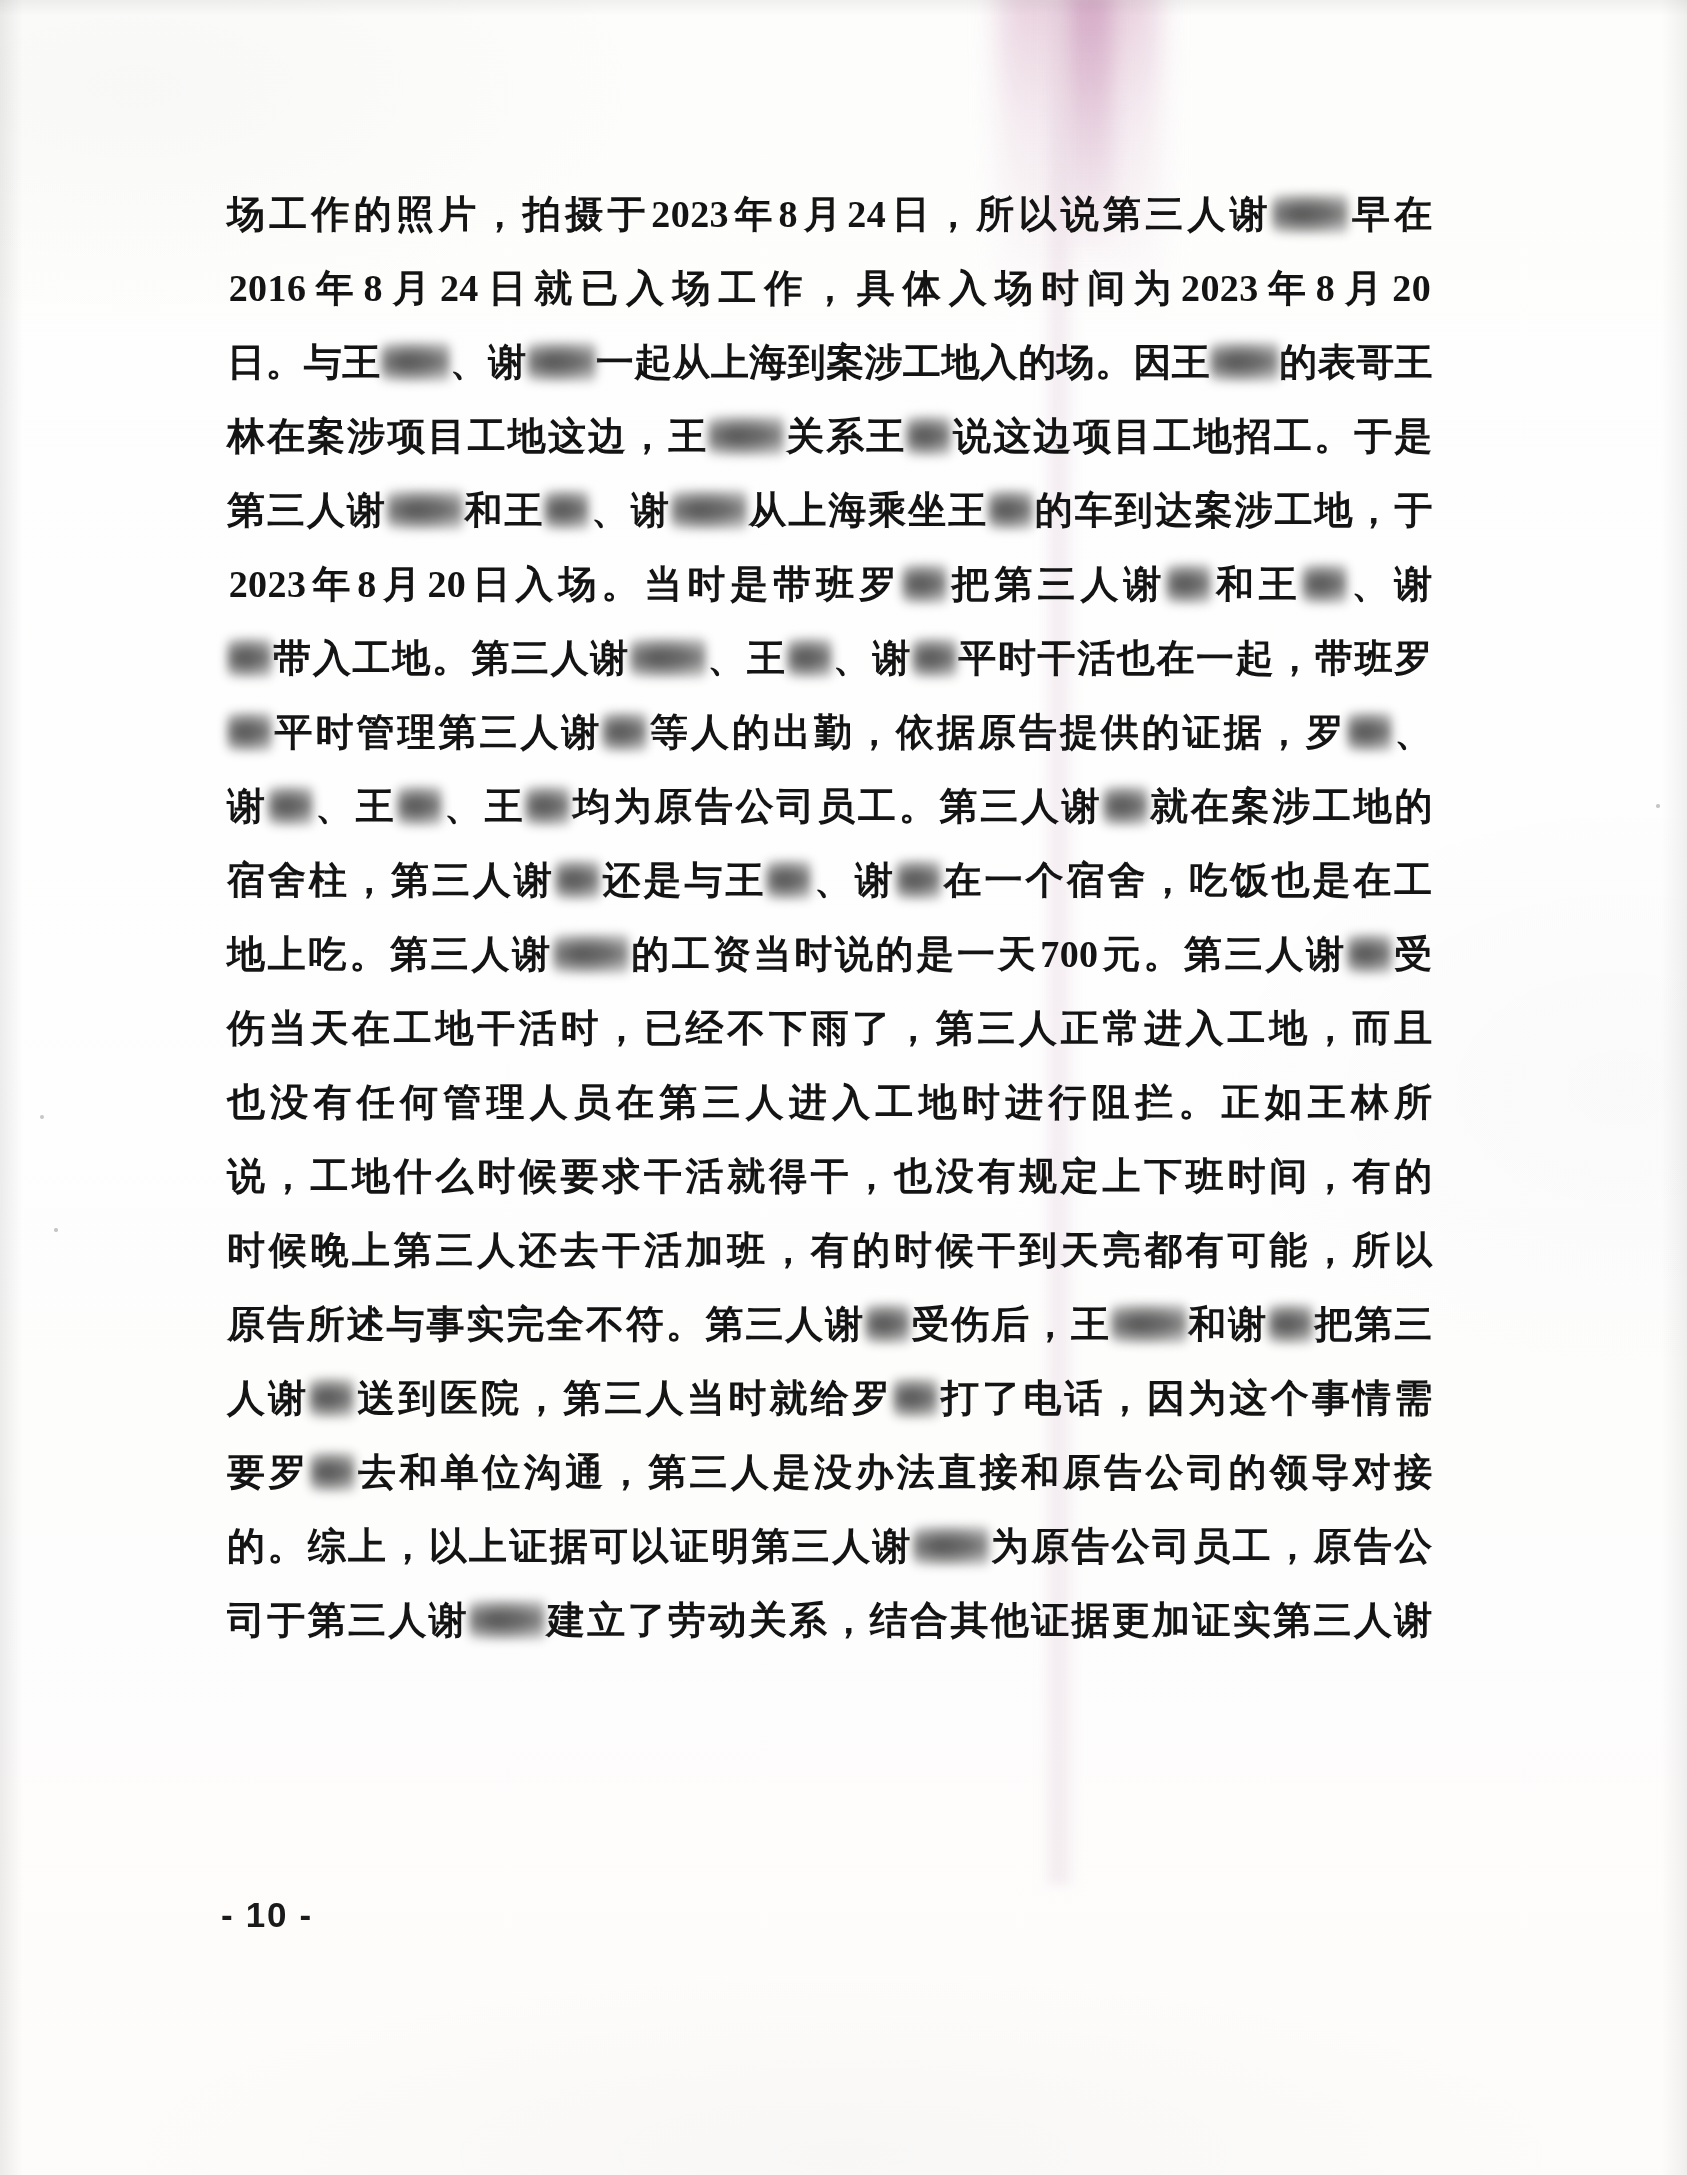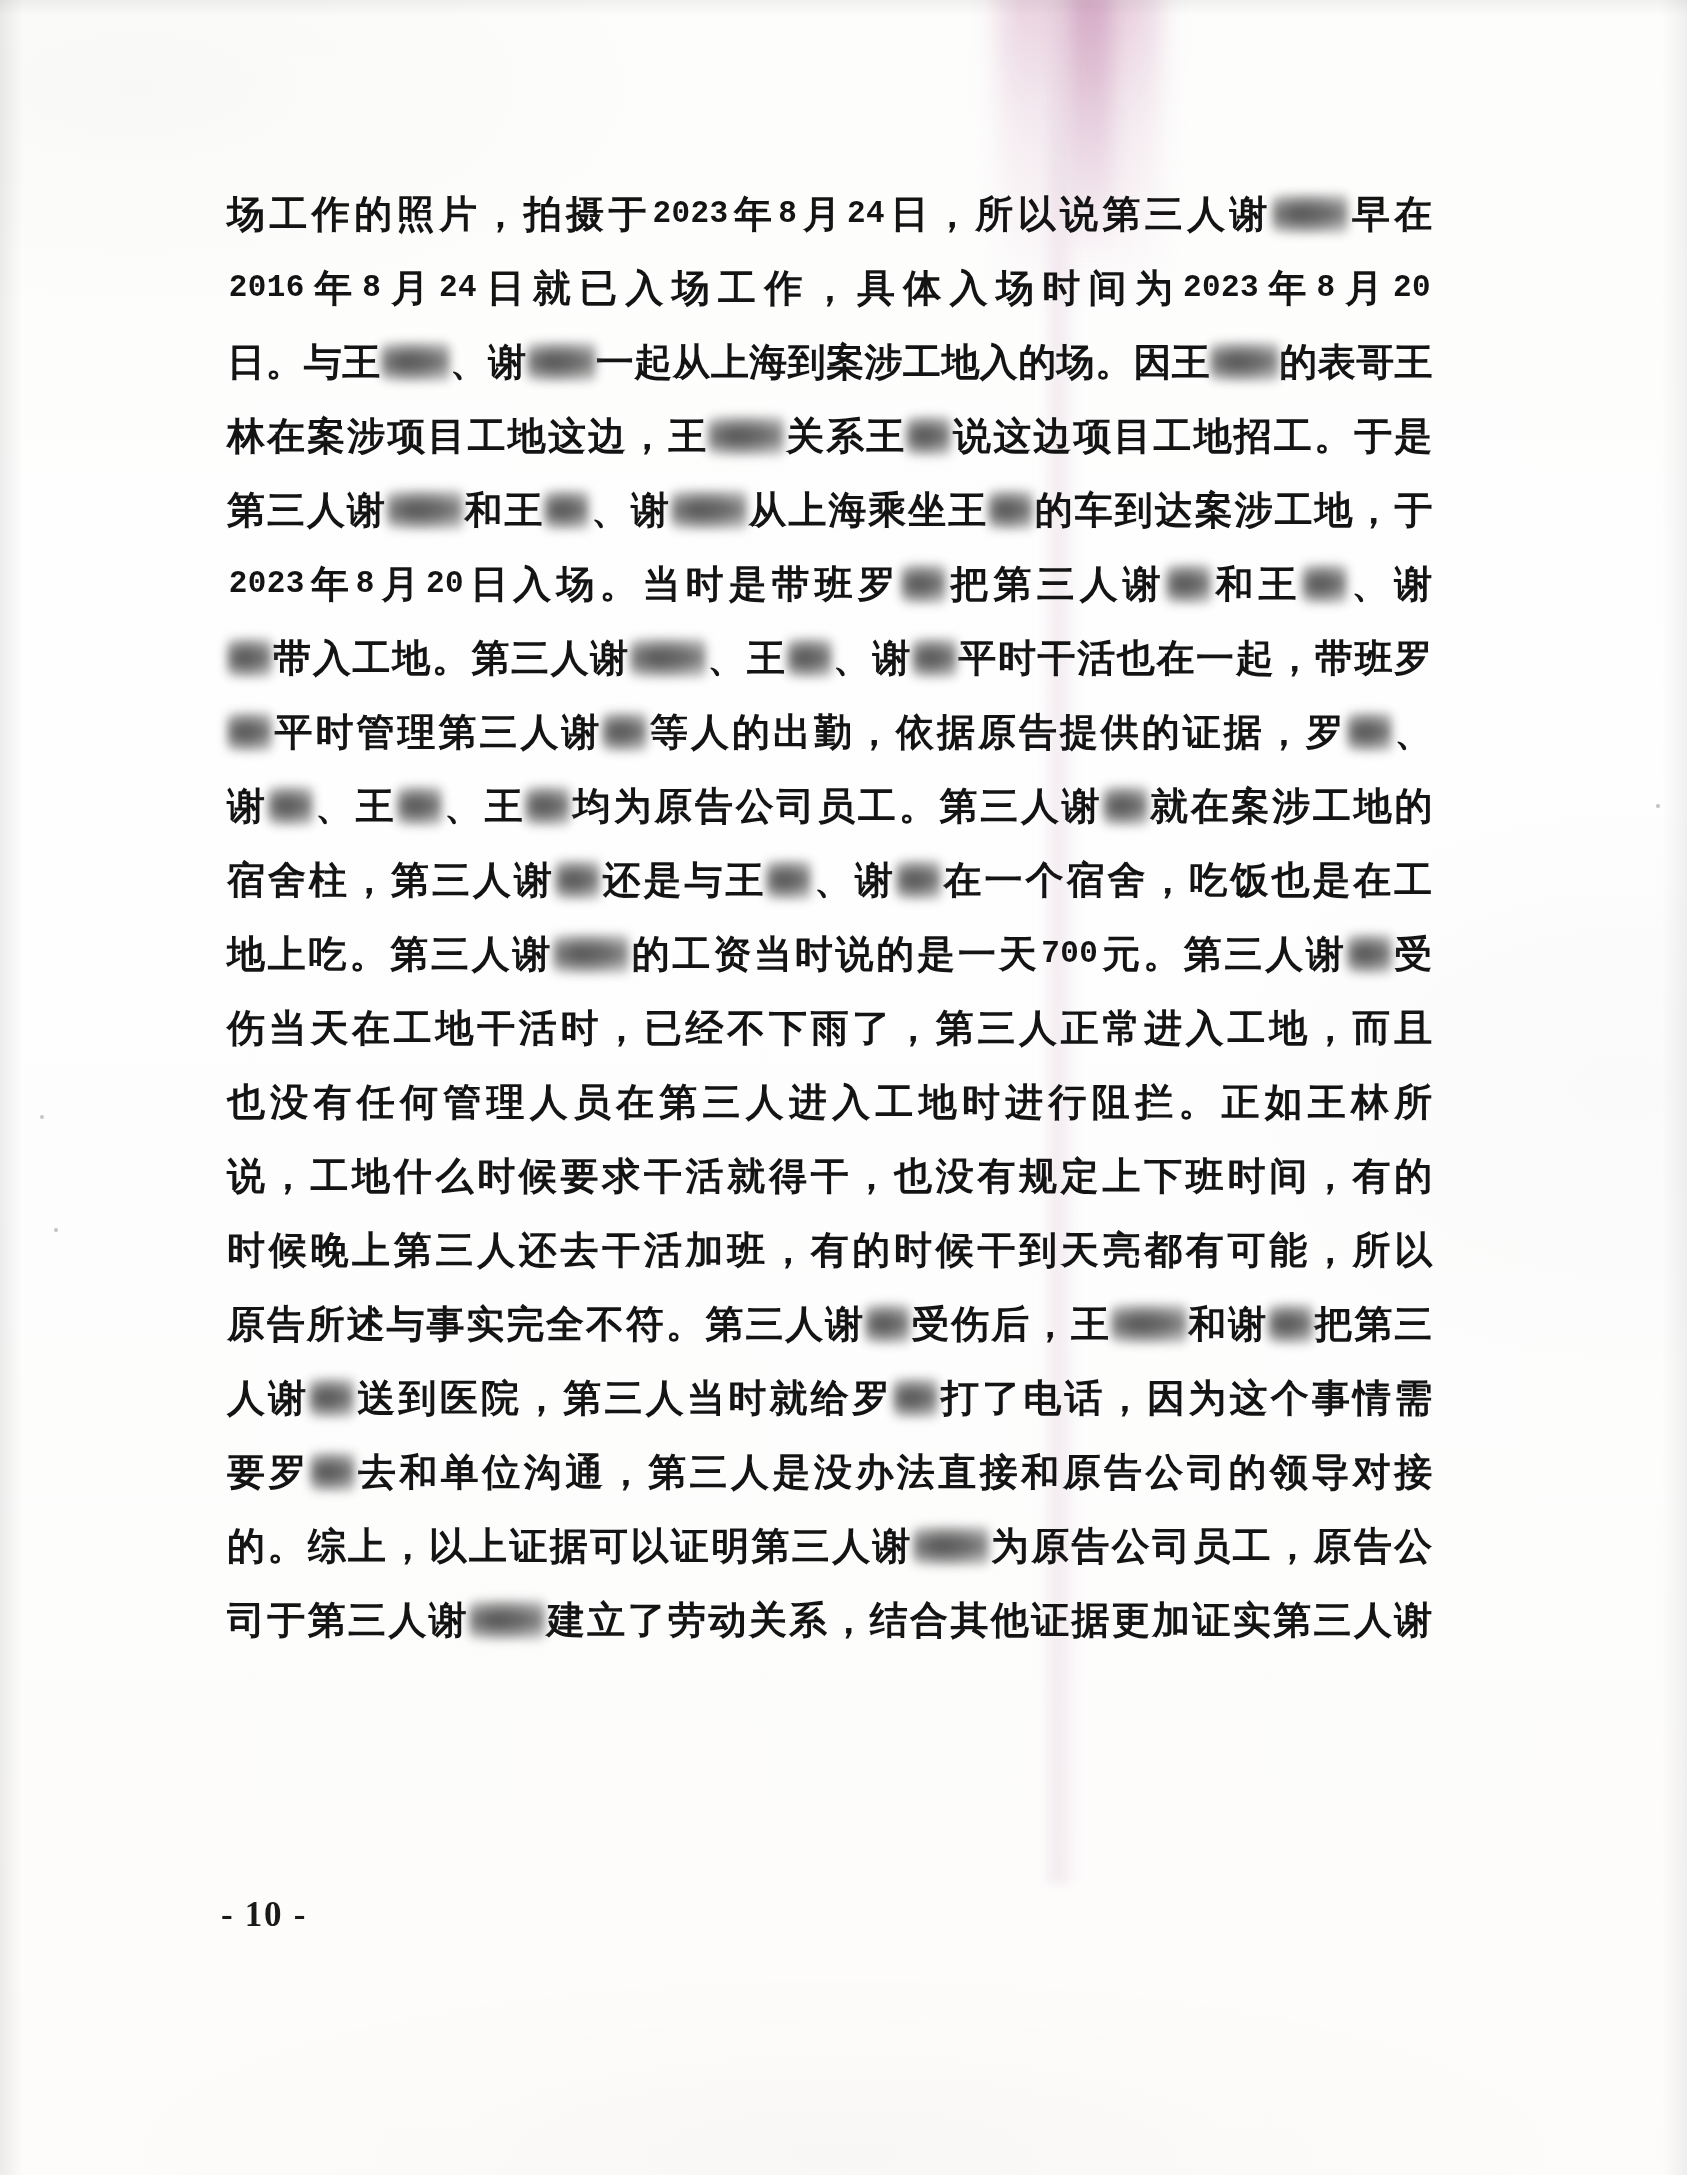--- a/index.html
+++ b/index.html
@@ -118,22 +118,22 @@
   }
   .doc-line.just > .ch {
     display: inline-block;
   }
   .ch {
     font-size: 38px;
     font-weight: 700;
     color: #141414;
   }
   .ch.num {
-    font-family: Liberation Mono, monospace;
-    font-size: 31px;
+    font-family: Liberation Serif, serif;
+    font-size: 38px;
     padding: 0 1.7px;
   }
 
   
   .redact {
     display: inline-block;
     position: relative;
     vertical-align: middle;
     height: 40px;
     border-radius: 6px;
@@ -144,21 +144,21 @@
     opacity: 0.95;
   }
   .redact.w1 { width: 45px; }
   .redact.w2 { width: 76px; }
 
   
   #page-number {
     position: absolute;
     left: 221px;
     top: 1895px;
-    font-family: Liberation Serif, serif;
+    font-family: Liberation Sans, sans-serif;
     font-size: 35px;
     font-weight: 700;
     color: #1a1a1a;
     letter-spacing: 1.7px;
   }
 </style>
 </head>
 <body>
 
 <div id="page">

